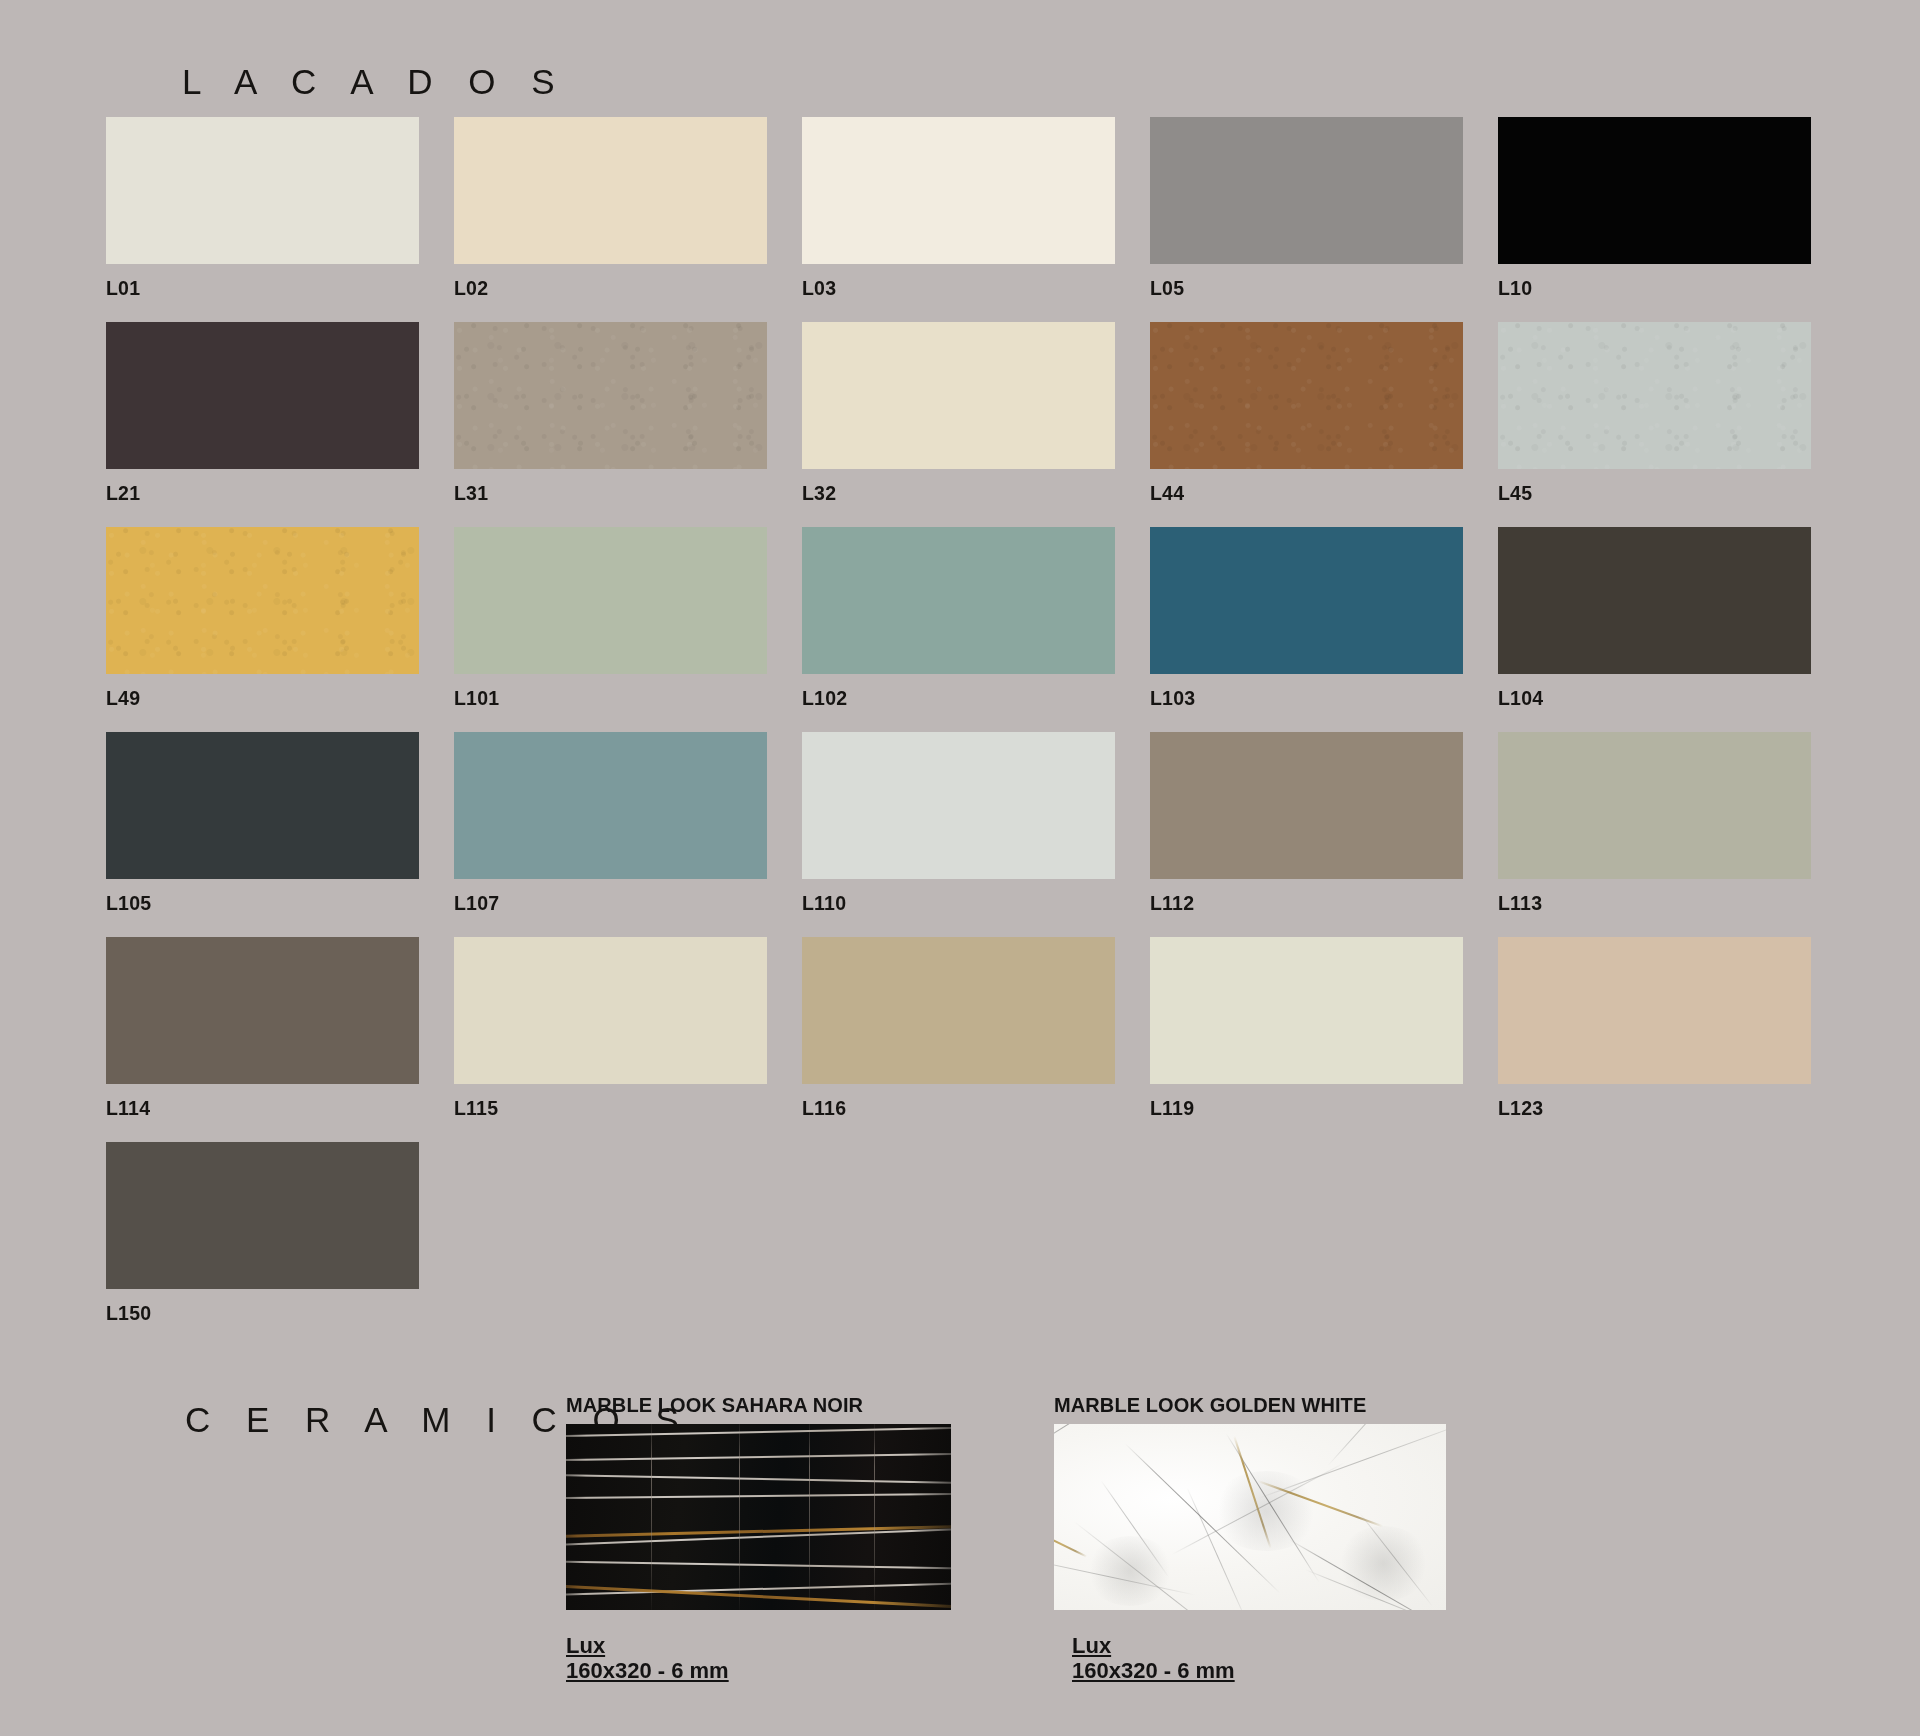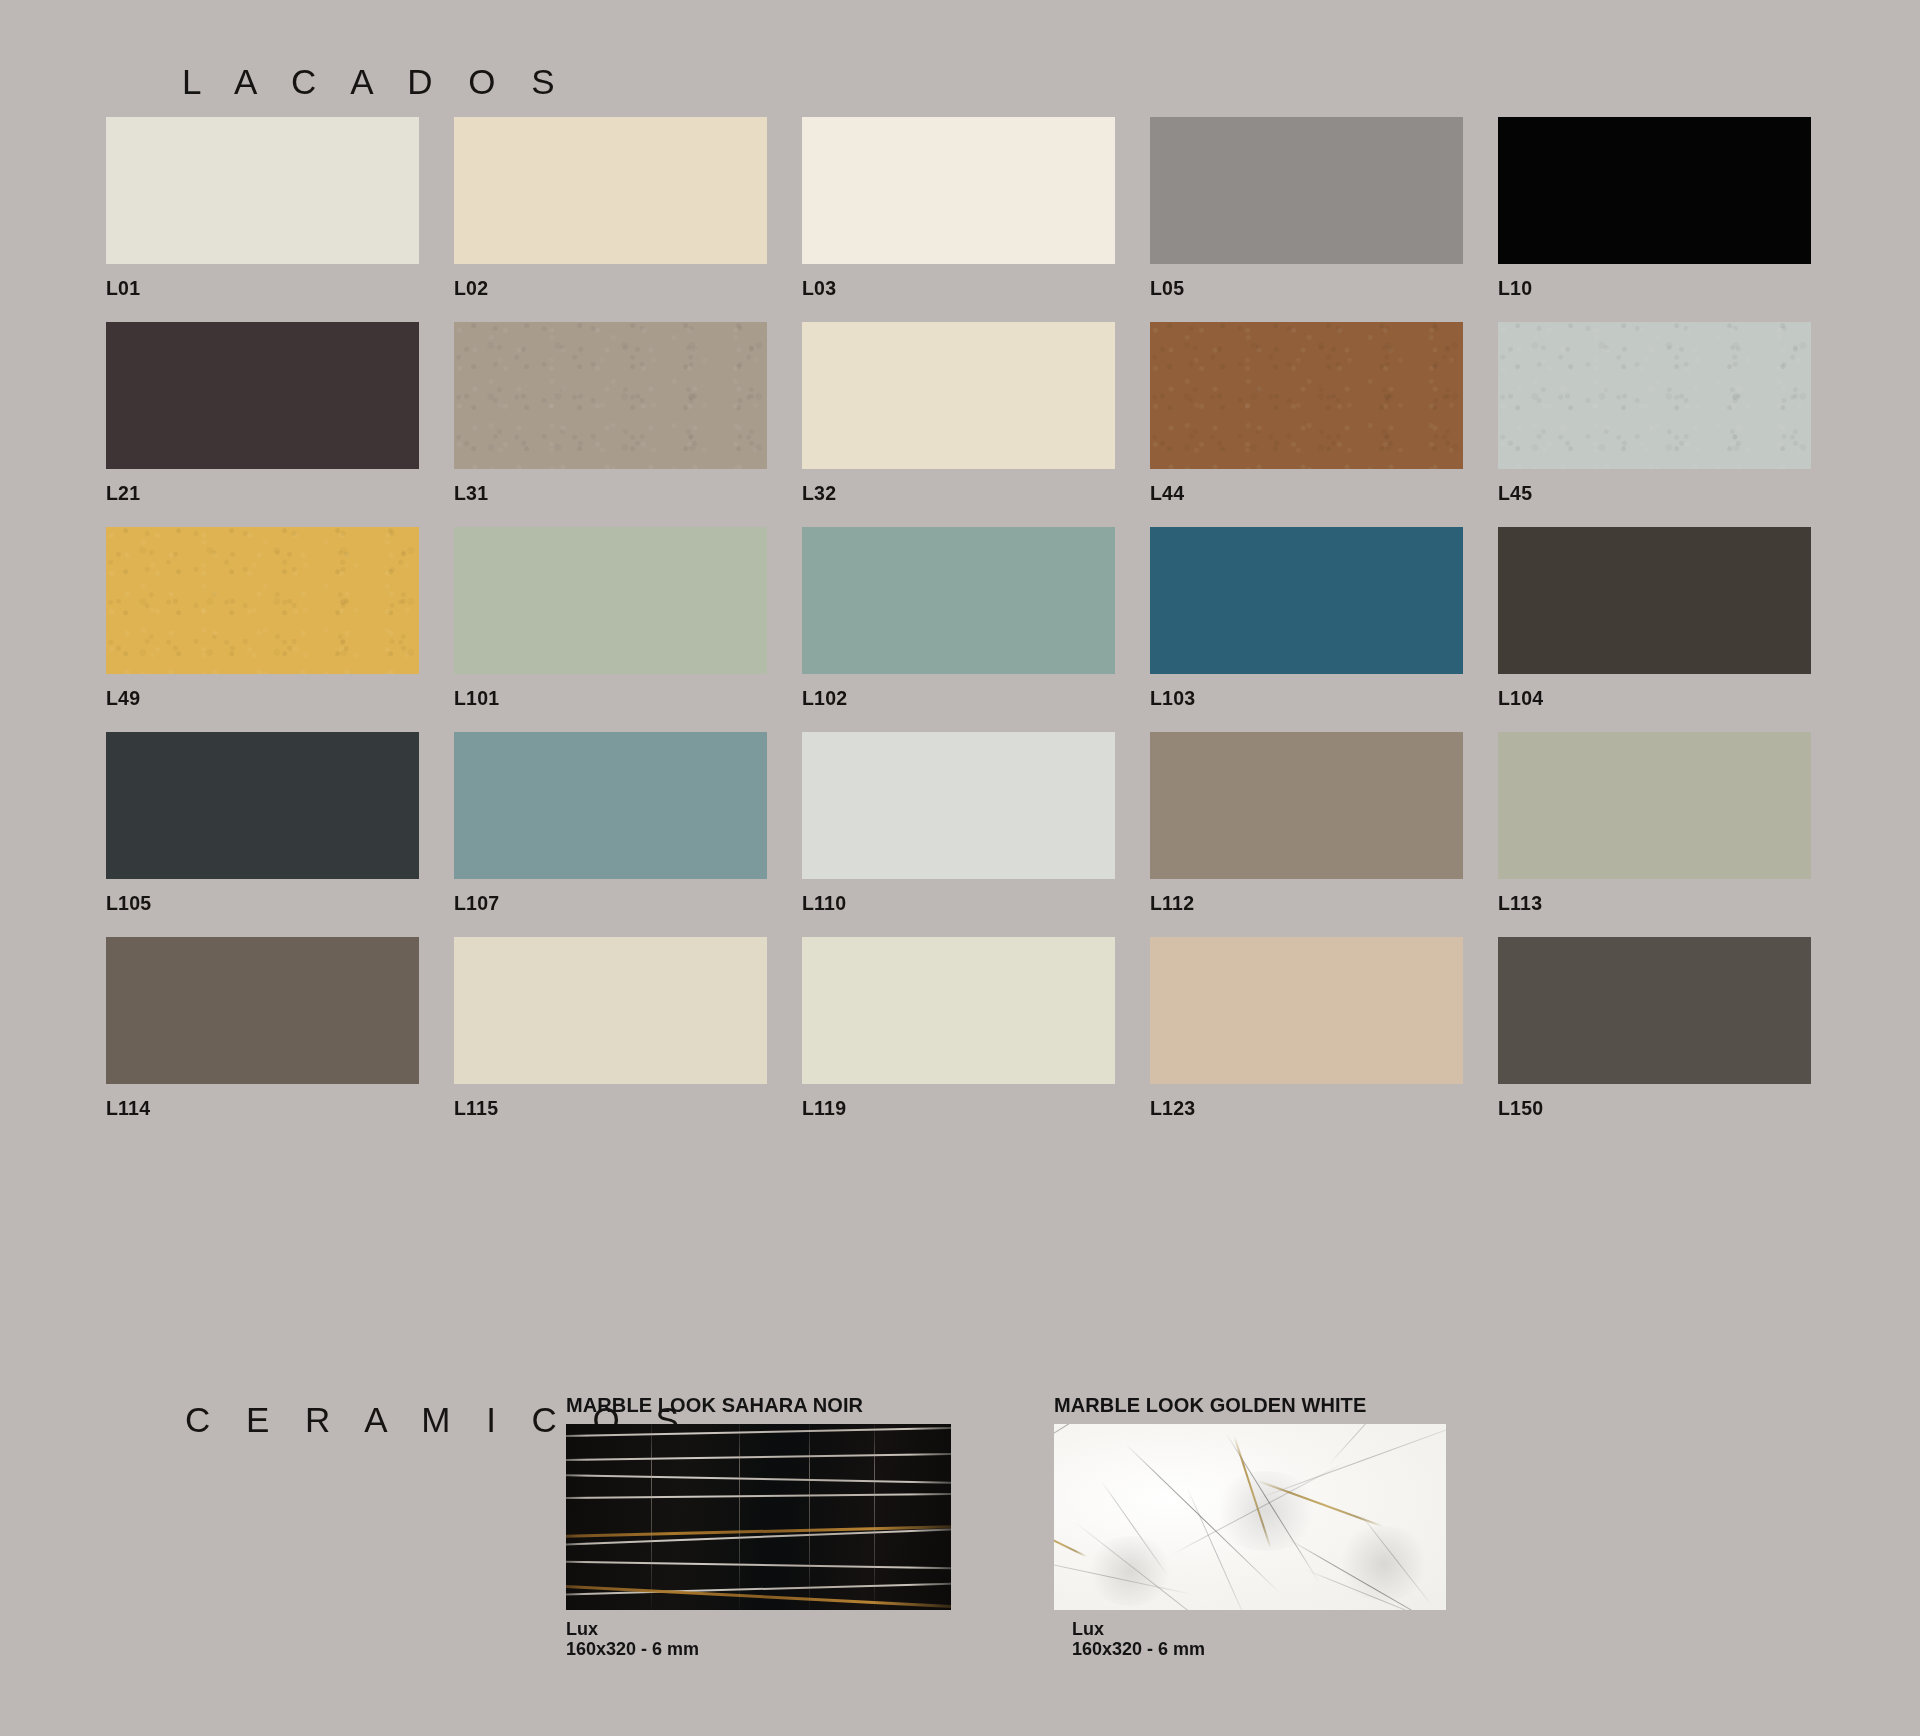--- a/index.html
+++ b/index.html
@@ -100,25 +100,26 @@
 
   .ceramic-tile {
     position: relative;
     overflow: hidden;
     display: block;
   }
   #ceramic-0 .ceramic-tile { width: 385px; height: 186px; }
   #ceramic-1 .ceramic-tile { width: 392px; height: 186px; }
 
   .ceramic-meta {
-    margin-top: 9px;
-    font-size: 18px;
+    margin-top: 24px;
+    font-size: 22px;
     font-weight: 700;
     color: #141313;
     line-height: 1.12;
+    text-decoration: underline;
   }
   .ceramic-meta .finish { display: block; }
   .ceramic-meta .size { display: block; font-weight: 700; }
   #ceramic-1 .ceramic-meta { margin-left: 18px; }
 
   
   .marble-noir {
     background:
       linear-gradient(95deg, #0d0c0b 0%, #131210 30%, #0a0c0d 55%, #141110 78%, #0c0b0a 100%);
   }
@@ -251,20 +252,24 @@
       <div class="swatch-chip" style="background: rgb(179, 179, 162);"></div>
       <div class="swatch-label">L113</div>
     </div>
     <div class="swatch-cell">
       <div class="swatch-chip" style="background: rgb(107, 97, 87);"></div>
       <div class="swatch-label">L114</div>
     </div>
     <div class="swatch-cell">
       <div class="swatch-chip" style="background: rgb(224, 218, 198);"></div>
       <div class="swatch-label">L115</div>
+    </div>
+    <div class="swatch-cell">
+      <div class="swatch-chip" style="background: rgb(191, 175, 142);"></div>
+      <div class="swatch-label">L116</div>
     </div>
     <div class="swatch-cell">
       <div class="swatch-chip" style="background: rgb(225, 224, 207);"></div>
       <div class="swatch-label">L119</div>
     </div>
     <div class="swatch-cell">
       <div class="swatch-chip" style="background: rgb(212, 191, 168);"></div>
       <div class="swatch-label">L123</div>
     </div>
     <div class="swatch-cell">

